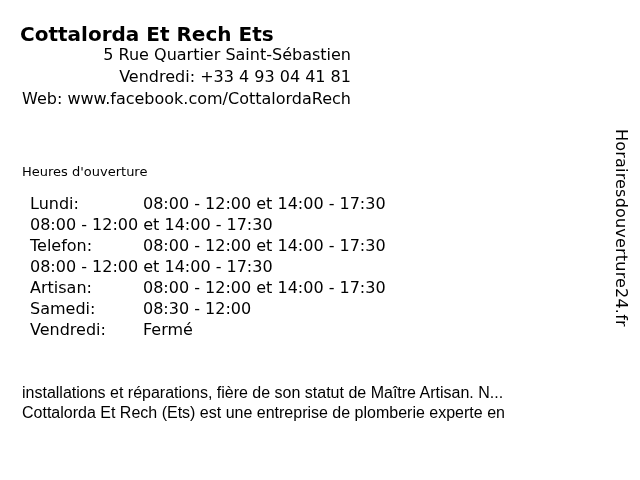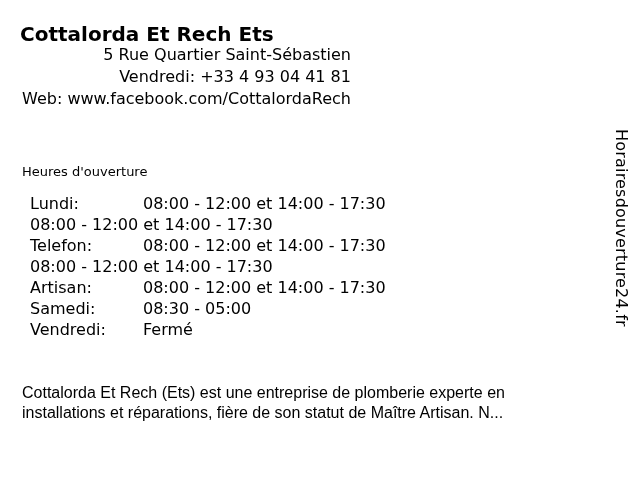--- a/index.html
+++ b/index.html
@@ -87,29 +87,29 @@
     </div>
     <div class="hours-row">
         <span class="time">08:00 - 12:00 et 14:00 - 17:30</span>
     </div>
     <div class="hours-row">
       <span class="day">Artisan:</span>
         <span class="time">08:00 - 12:00 et 14:00 - 17:30</span>
     </div>
     <div class="hours-row">
       <span class="day">Samedi:</span>
-        <span class="time">08:30 - 05:00</span>
+        <span class="time">08:30 - 12:00</span>
     </div>
     <div class="hours-row">
       <span class="day">Vendredi:</span>
         <span class="time">Fermé</span>
     </div>
   </div>
 
 
   <div class="description">
+    <div class="desc-line">installations et réparations, fière de son statut de Maître Artisan. N...</div>
     <div class="desc-line">Cottalorda Et Rech (Ets) est une entreprise de plomberie experte en</div>
-    <div class="desc-line">installations et réparations, fière de son statut de Maître Artisan. N...</div>
   </div>
 
   <div class="watermark">Horairesdouverture24.fr</div>
 
 </div>
 
 </body></html>

